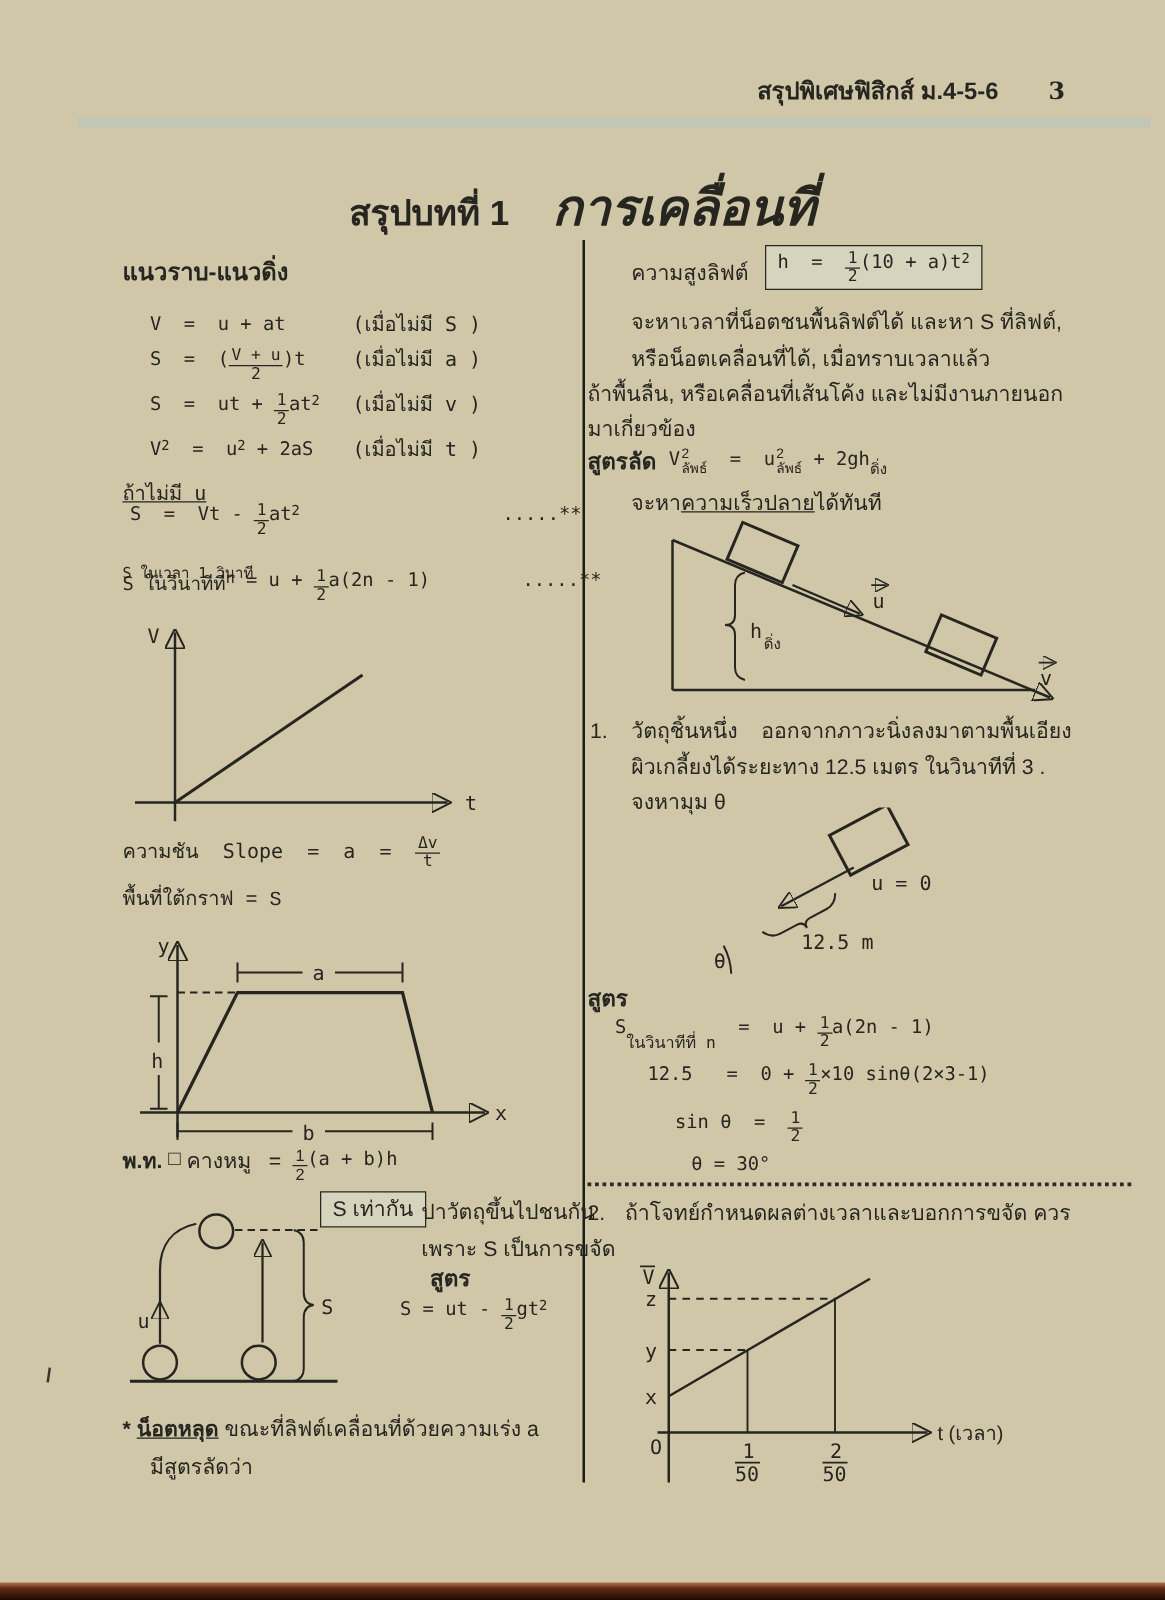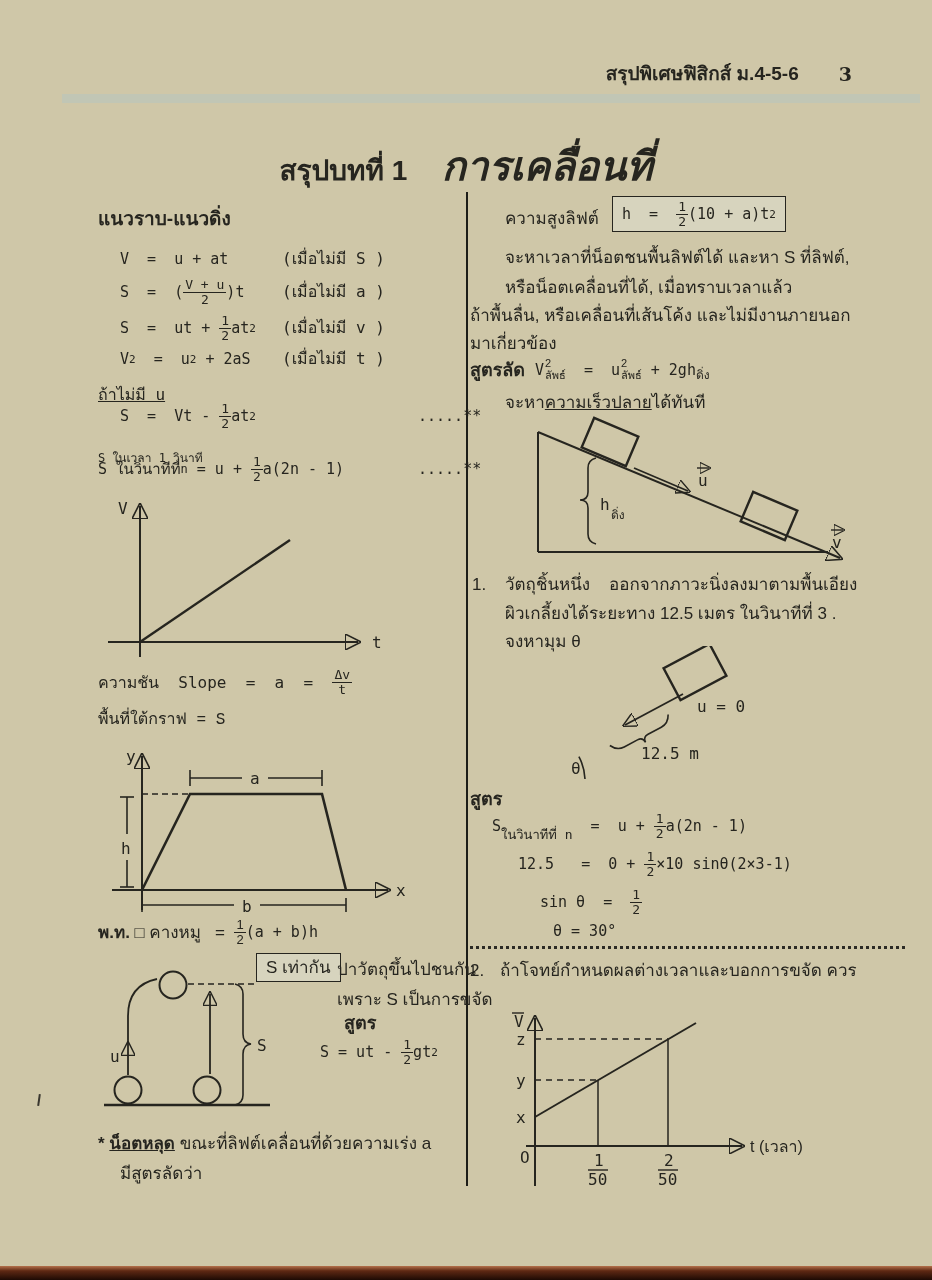--- a/index.html
+++ b/index.html
@@ -14,21 +14,21 @@
       radial-gradient(ellipse 30% 40% at 100% 45%, rgba(176,134,80,.45), rgba(176,134,80,0) 70%),
       linear-gradient(175deg,#d3cdae 0%, #d2cbab 55%, #c8b astronomisch 0%, #c3a87f 100%);
     background-color:#cfc7a8;
   }
   .abs{position:absolute;}
   .thai{font-size:17px;line-height:1.25;}
   .mono{font-family:"DejaVu Sans Mono",monospace;font-size:15px;}
   .b{font-weight:bold;}
   .i{font-style:italic;}
   .u{text-decoration:underline;}
-  .row{display:flex;align-items:center;white-space:pre;}
+  .row{display:flex;align-items:flex-start;white-space:pre;}
   .frac{display:inline-flex;flex-direction:column;align-items:center;line-height:1.05;font-size:13px;vertical-align:middle;}
   .frac .fn{border-bottom:1.2px solid #26251f;padding:0 2px;}
   sup.s2{font-size:11px;vertical-align:6px;}
   sub.sn{font-size:12px;vertical-align:-4px;}
   .supsub{display:inline-flex;flex-direction:column;align-items:flex-start;line-height:1;font-size:11px;vertical-align:-6px;margin-left:1px;}
   .boxed{border:1.6px solid #26251f;padding:3px 9px;background:rgba(222,223,208,.55);}
   svg text{font-family:"DejaVu Sans Mono",monospace;fill:#26251f;}
   svg .lbl{font-size:16px;}
   svg .sm{font-size:12px;}
   svg line,svg path,svg polyline,svg rect,svg circle{stroke:#26251f;fill:none;}
@@ -75,21 +75,21 @@
 
   <div class="abs row mono" style="left:120px;top:350px;width:345px">
     <span>V</span><sup class="s2">2</sup>
     <span>  =  u</span><sup class="s2">2</sup>
     <span> + 2aS</span>
     <span class="thai abs" style="left:162px;font-size:16px">(เมื่อไม่มี t )</span>
   </div>
 
   <div class="abs mono u" style="left:98px;top:382px;font-size:16px">ถ้าไม่มี u</div>
 
-  <div class="abs row mono" style="left:120px;top:402px;width:345px">
+  <div class="abs row mono" style="left:104px;top:402px;width:345px">
     <span>S  =  Vt - </span>
     <span class="frac"><span class="fn">1</span><span>2</span></span>
     <span>at</span><sup class="s2">2</sup>
     <span class="abs" style="left:298px">.....**</span>
   </div>
 
   <div class="abs mono" style="left:98px;top:448px;font-size:12px">S ในเวลา 1 วินาที</div>
 
   <div class="abs row mono" style="left:98px;top:455px;width:360px">
     <span>S ในวินาทีที่</span><sub class="sn">n</sub>

